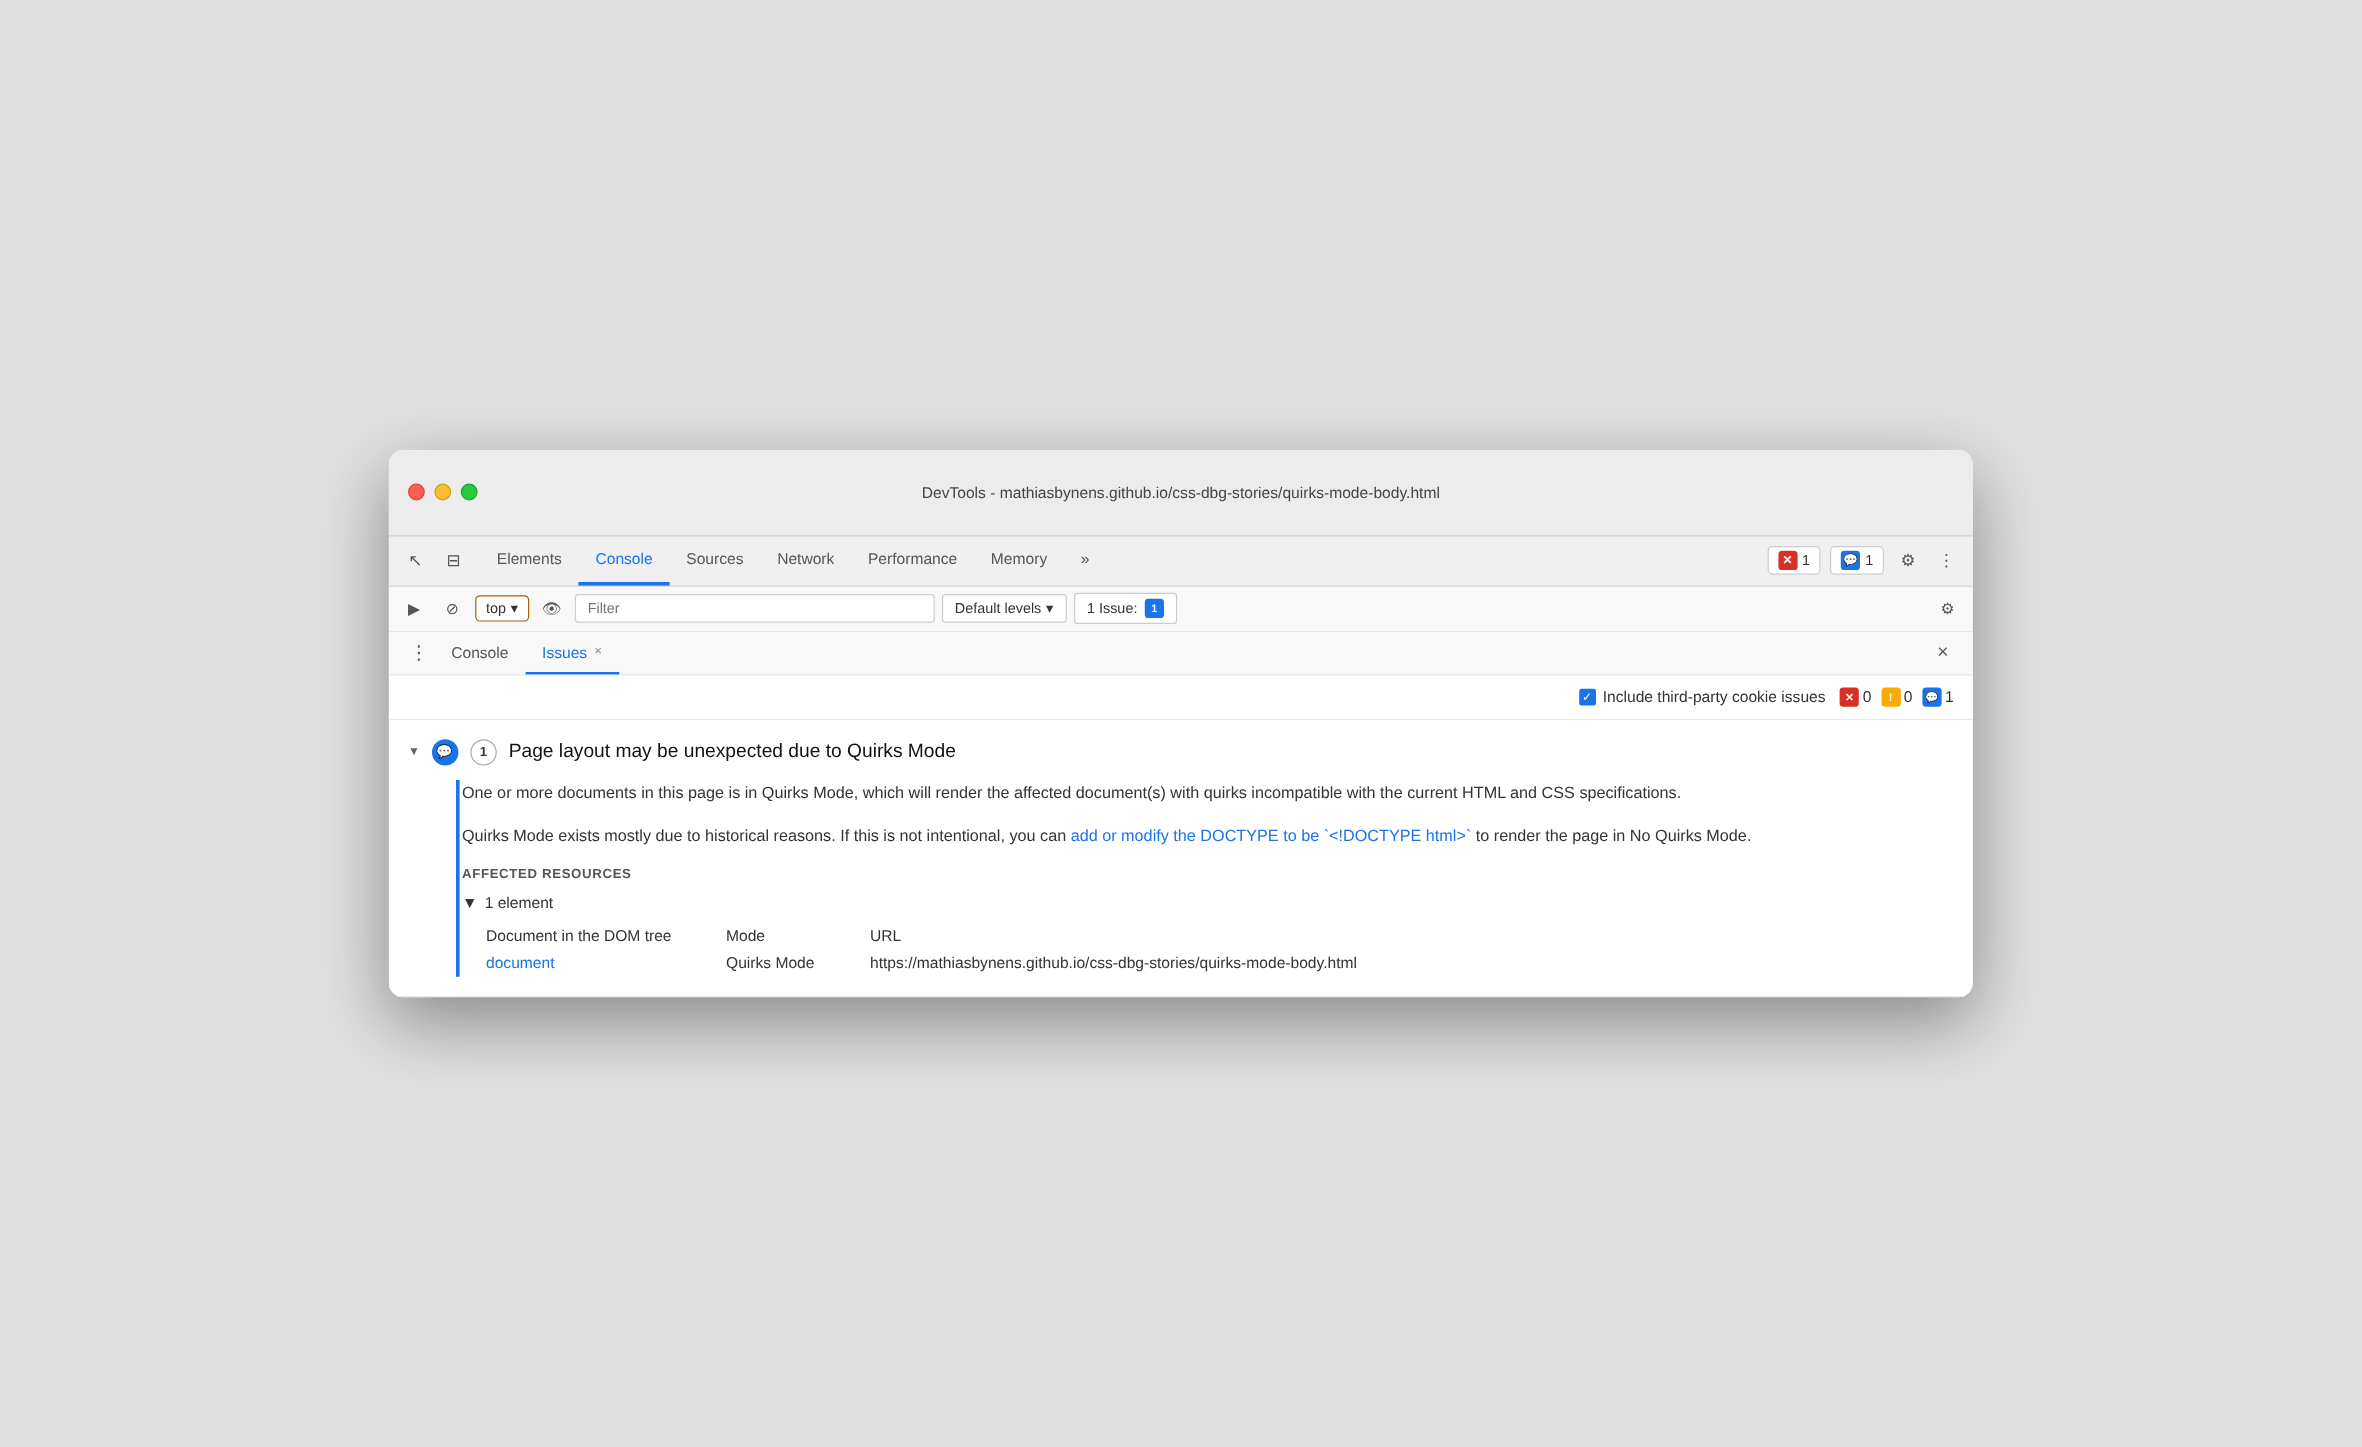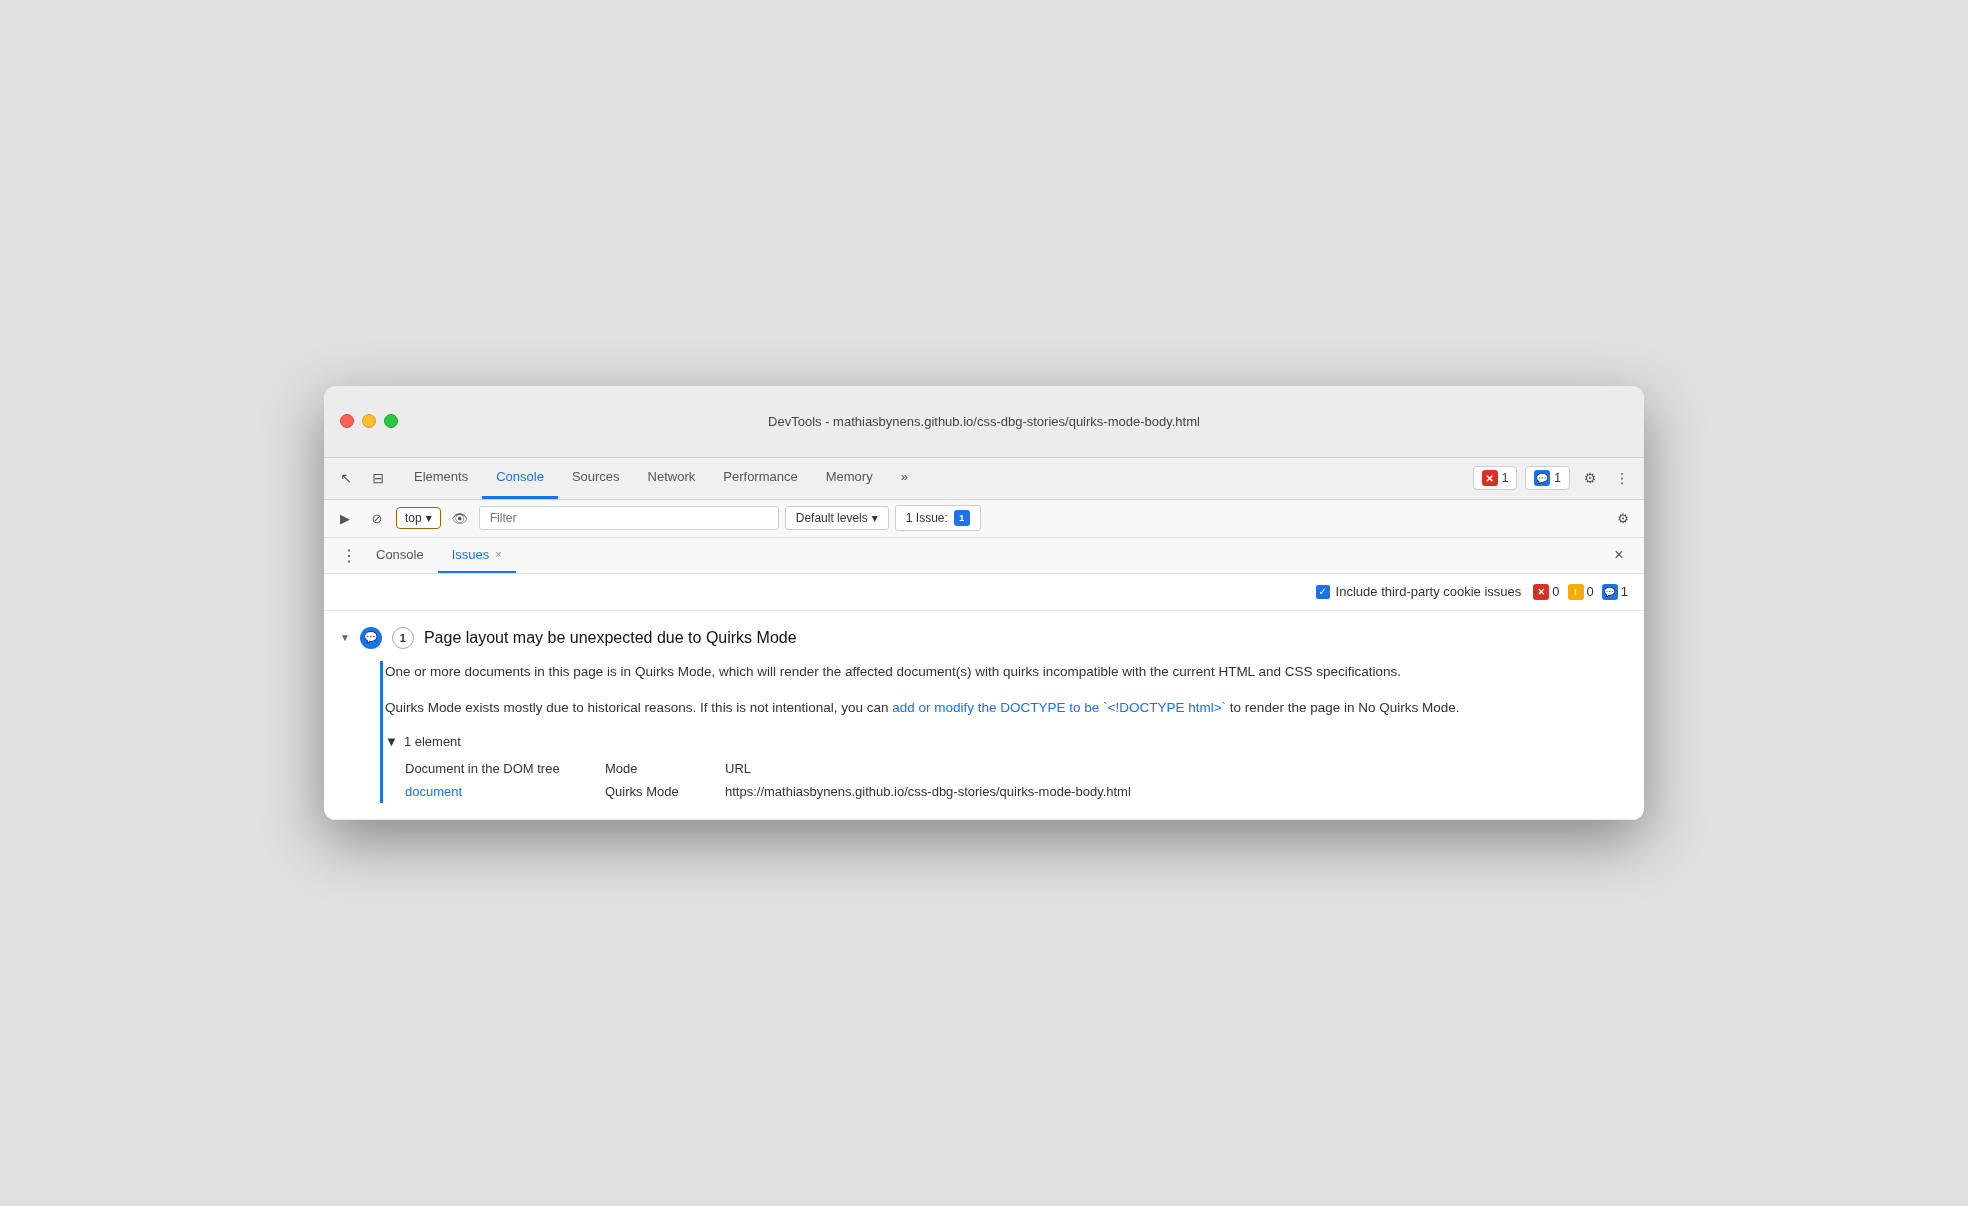--- a/index.html
+++ b/index.html
@@ -578,20 +578,21 @@
       </div>
 
       <div class="issue-body">
         <p class="issue-desc">One or more documents in this page is in Quirks Mode, which will render the affected document(s) with quirks incompatible with the current HTML and CSS specifications.</p>
 
         <p class="issue-desc">
           <span>Quirks Mode exists mostly due to historical reasons. If this is not intentional, you can </span><a class="issue-link" href="#">add or modify the DOCTYPE to be `&lt;!DOCTYPE html&gt;`</a><span> to render the page in No Quirks Mode.</span>
         </p>
 
         <div class="affected-resources">
+          <div class="affected-label">AFFECTED RESOURCES</div>
           <div class="resource-tree">
             <div class="resource-tree-row">
               <span>▼</span>
               <span>1 element</span>
             </div>
             <div class="resource-table">
               <div class="resource-table-header">
                 <span class="col-doc">Document in the DOM tree</span>
                 <span class="col-mode">Mode</span>
                 <span class="col-url">URL</span>

